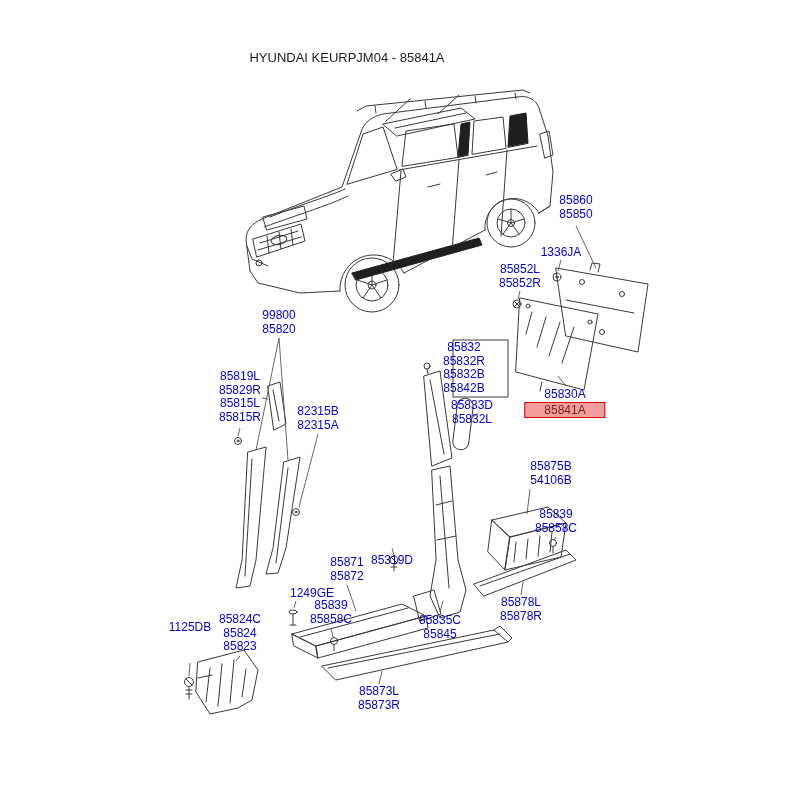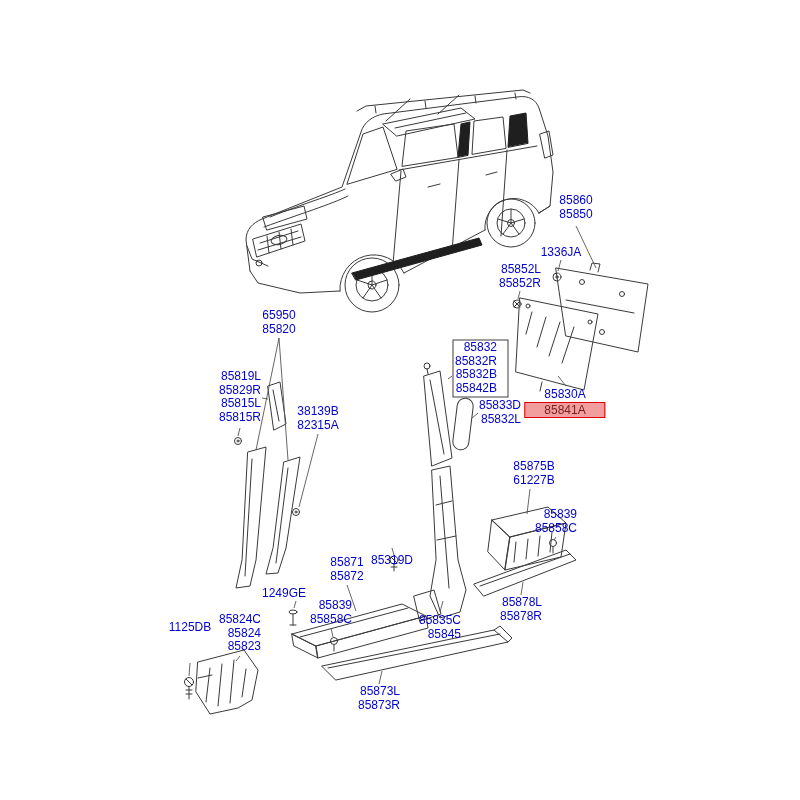--- a/index.html
+++ b/index.html
@@ -12,21 +12,21 @@
   }
   #stage { position:absolute; left:0; top:0; width:800px; height:800px; }
   #art { position:absolute; left:0; top:0; }
   .title {
     position:absolute; left:347px; top:50px;
     transform:translateX(-50%);
     font-size:13px; color:#1c1c1c; white-space:nowrap;
   }
   .lbl {
     position:absolute; transform:translateX(-50%);
-    text-align:right; font-size:12px; line-height:13.5px;
+    text-align:center; font-size:12px; line-height:13.5px;
     color:var(--label-color,#0000cd); white-space:nowrap; cursor:pointer;
   }
   .lbl span { display:block; }
   .lbl.hl {
     background:var(--highlight-bg,#f29e9e);
     border:1px solid var(--highlight-border,#dd0000);
     color:var(--highlight-text,#7a1f1f);
     padding:0 19px; line-height:14px;
   }
   svg .art  { fill:none; stroke:var(--line-color,#3a3a3a); stroke-width:1; stroke-linecap:round; stroke-linejoin:round; }
@@ -221,92 +221,93 @@
       <path d="M296,601 L294,608"></path>
       <path d="M331,628 L333,637"></path>
       <path d="M240,656 L236,661"></path>
       <path d="M190,663 L189,676"></path>
       <path d="M440,612 L443,601"></path>
       <path d="M521,595 L523,582"></path>
       <path d="M379,684 L382,671"></path>
     </g>
   </svg>
 
+  <div class="title">HYUNDAI KEURPJM04 - 85841A</div>
 
   <div class="lbl" style="left:576px;top:194px">
     <span>85860</span>
     <span>85850</span>
   </div>
 
   <div class="lbl" style="left:561px;top:246px">
     <span>1336JA</span>
   </div>
 
   <div class="lbl" style="left:520px;top:263px">
     <span>85852L</span>
     <span>85852R</span>
   </div>
 
   <div class="lbl" style="left:279px;top:309px">
-    <span>65950</span>
+    <span>99800</span>
     <span>85820</span>
   </div>
 
   <div class="lbl" style="left:240px;top:370px">
     <span>85819L</span>
     <span>85829R</span>
     <span>85815L</span>
     <span>85815R</span>
   </div>
 
   <div class="lbl" style="left:318px;top:405px">
-    <span>38139B</span>
+    <span>82315B</span>
     <span>82315A</span>
   </div>
 
-  <div class="lbl" style="left:476px;top:341px">
+  <div class="lbl" style="left:464px;top:341px">
     <span>85832</span>
     <span>85832R</span>
     <span>85832B</span>
     <span>85842B</span>
   </div>
 
-  <div class="lbl" style="left:500px;top:399px">
+  <div class="lbl" style="left:472px;top:399px">
     <span>85833D</span>
     <span>85832L</span>
   </div>
 
   <div class="lbl" style="left:565px;top:388px">
     <span>85830A</span>
   </div>
 
   <div class="lbl hl" style="left:565px;top:402px">
     <span>85841A</span>
   </div>
 
-  <div class="lbl" style="left:534px;top:460px">
+  <div class="lbl" style="left:551px;top:460px">
     <span>85875B</span>
-    <span>61227B</span>
+    <span>54106B</span>
   </div>
 
   <div class="lbl" style="left:556px;top:508px">
     <span>85839</span>
     <span>85858C</span>
   </div>
 
   <div class="lbl" style="left:392px;top:554px">
     <span>85319D</span>
   </div>
 
   <div class="lbl" style="left:347px;top:556px">
     <span>85871</span>
     <span>85872</span>
   </div>
 
-  <div class="lbl" style="left:284px;top:587px">
+  <div class="lbl" style="left:312px;top:587px">
     <span>1249GE</span>
   </div>
 
   <div class="lbl" style="left:331px;top:599px">
     <span>85839</span>
     <span>85858C</span>
   </div>
 
   <div class="lbl" style="left:240px;top:613px">
     <span>85824C</span>

